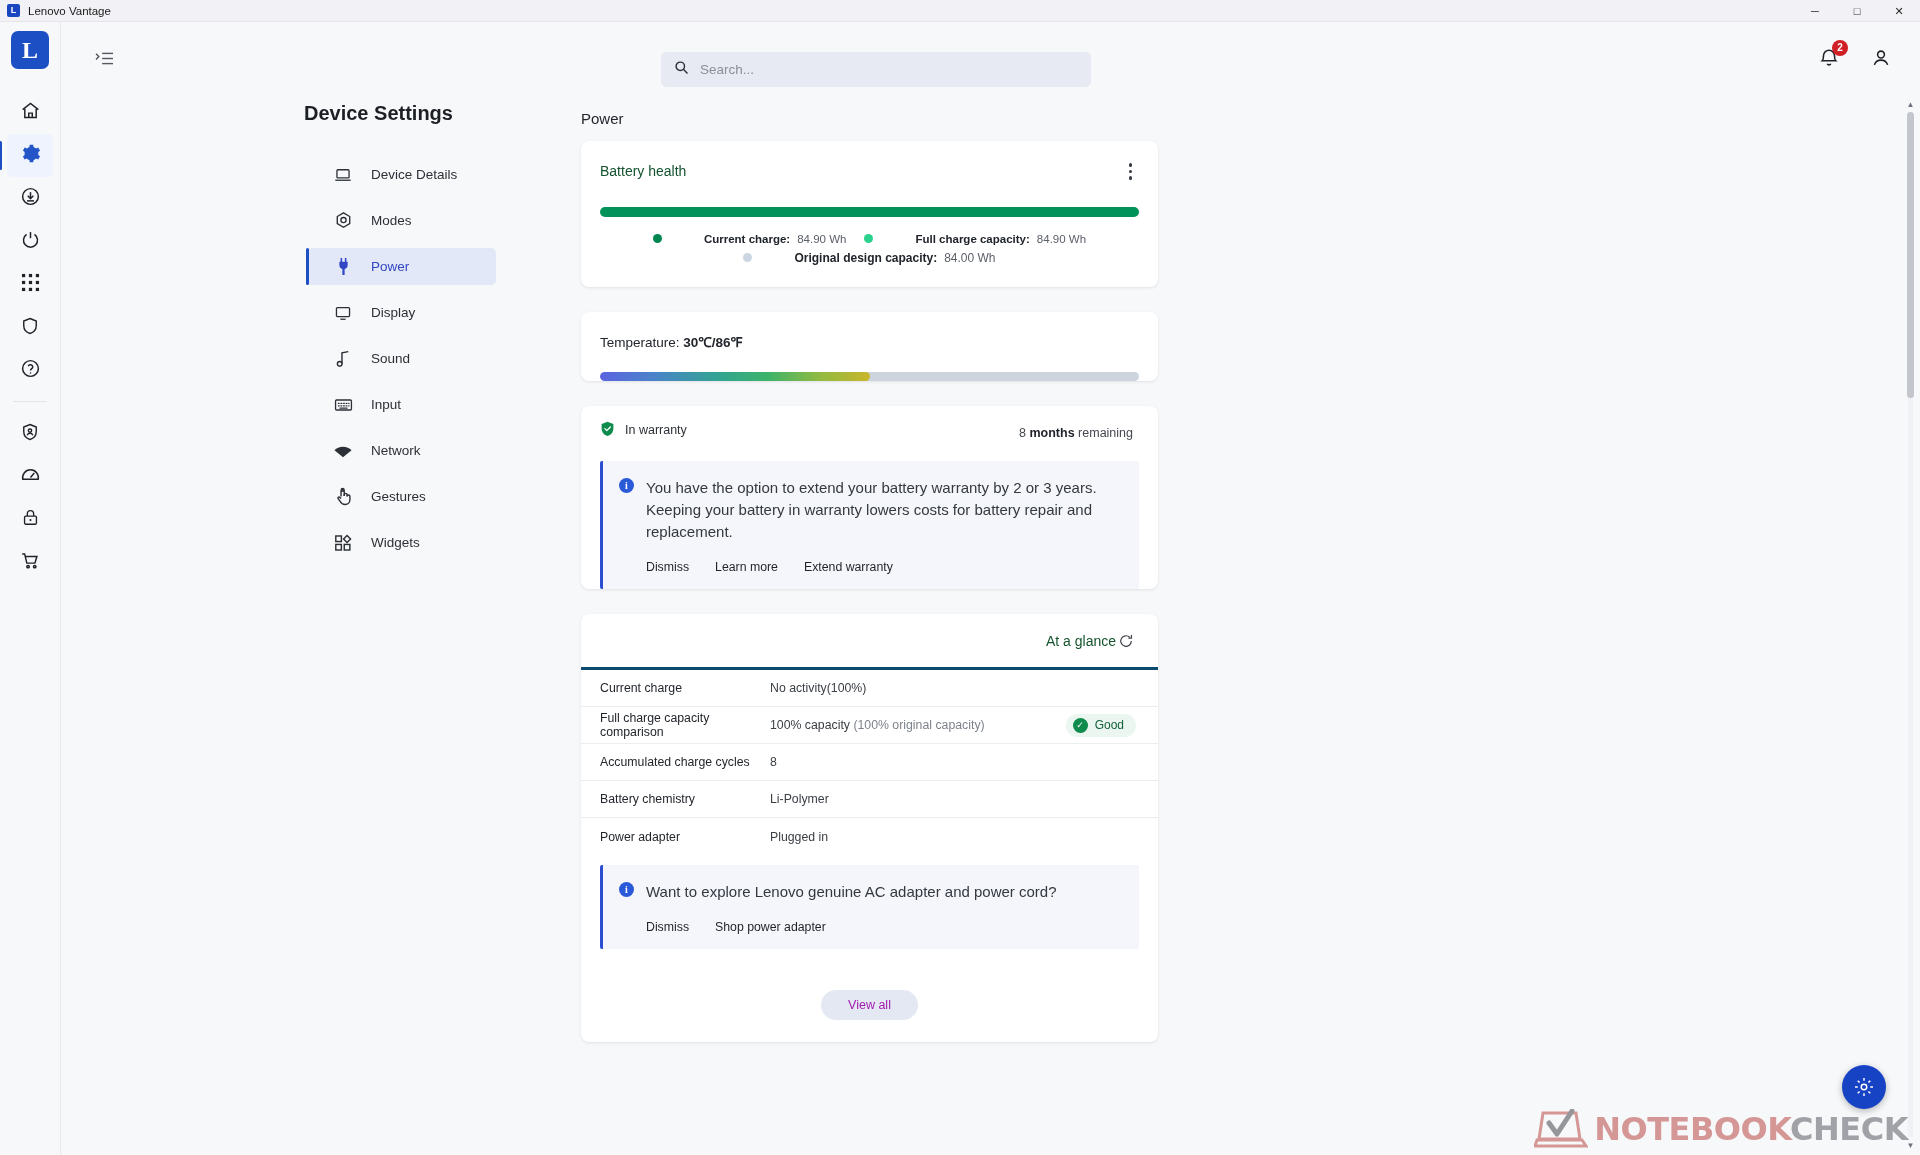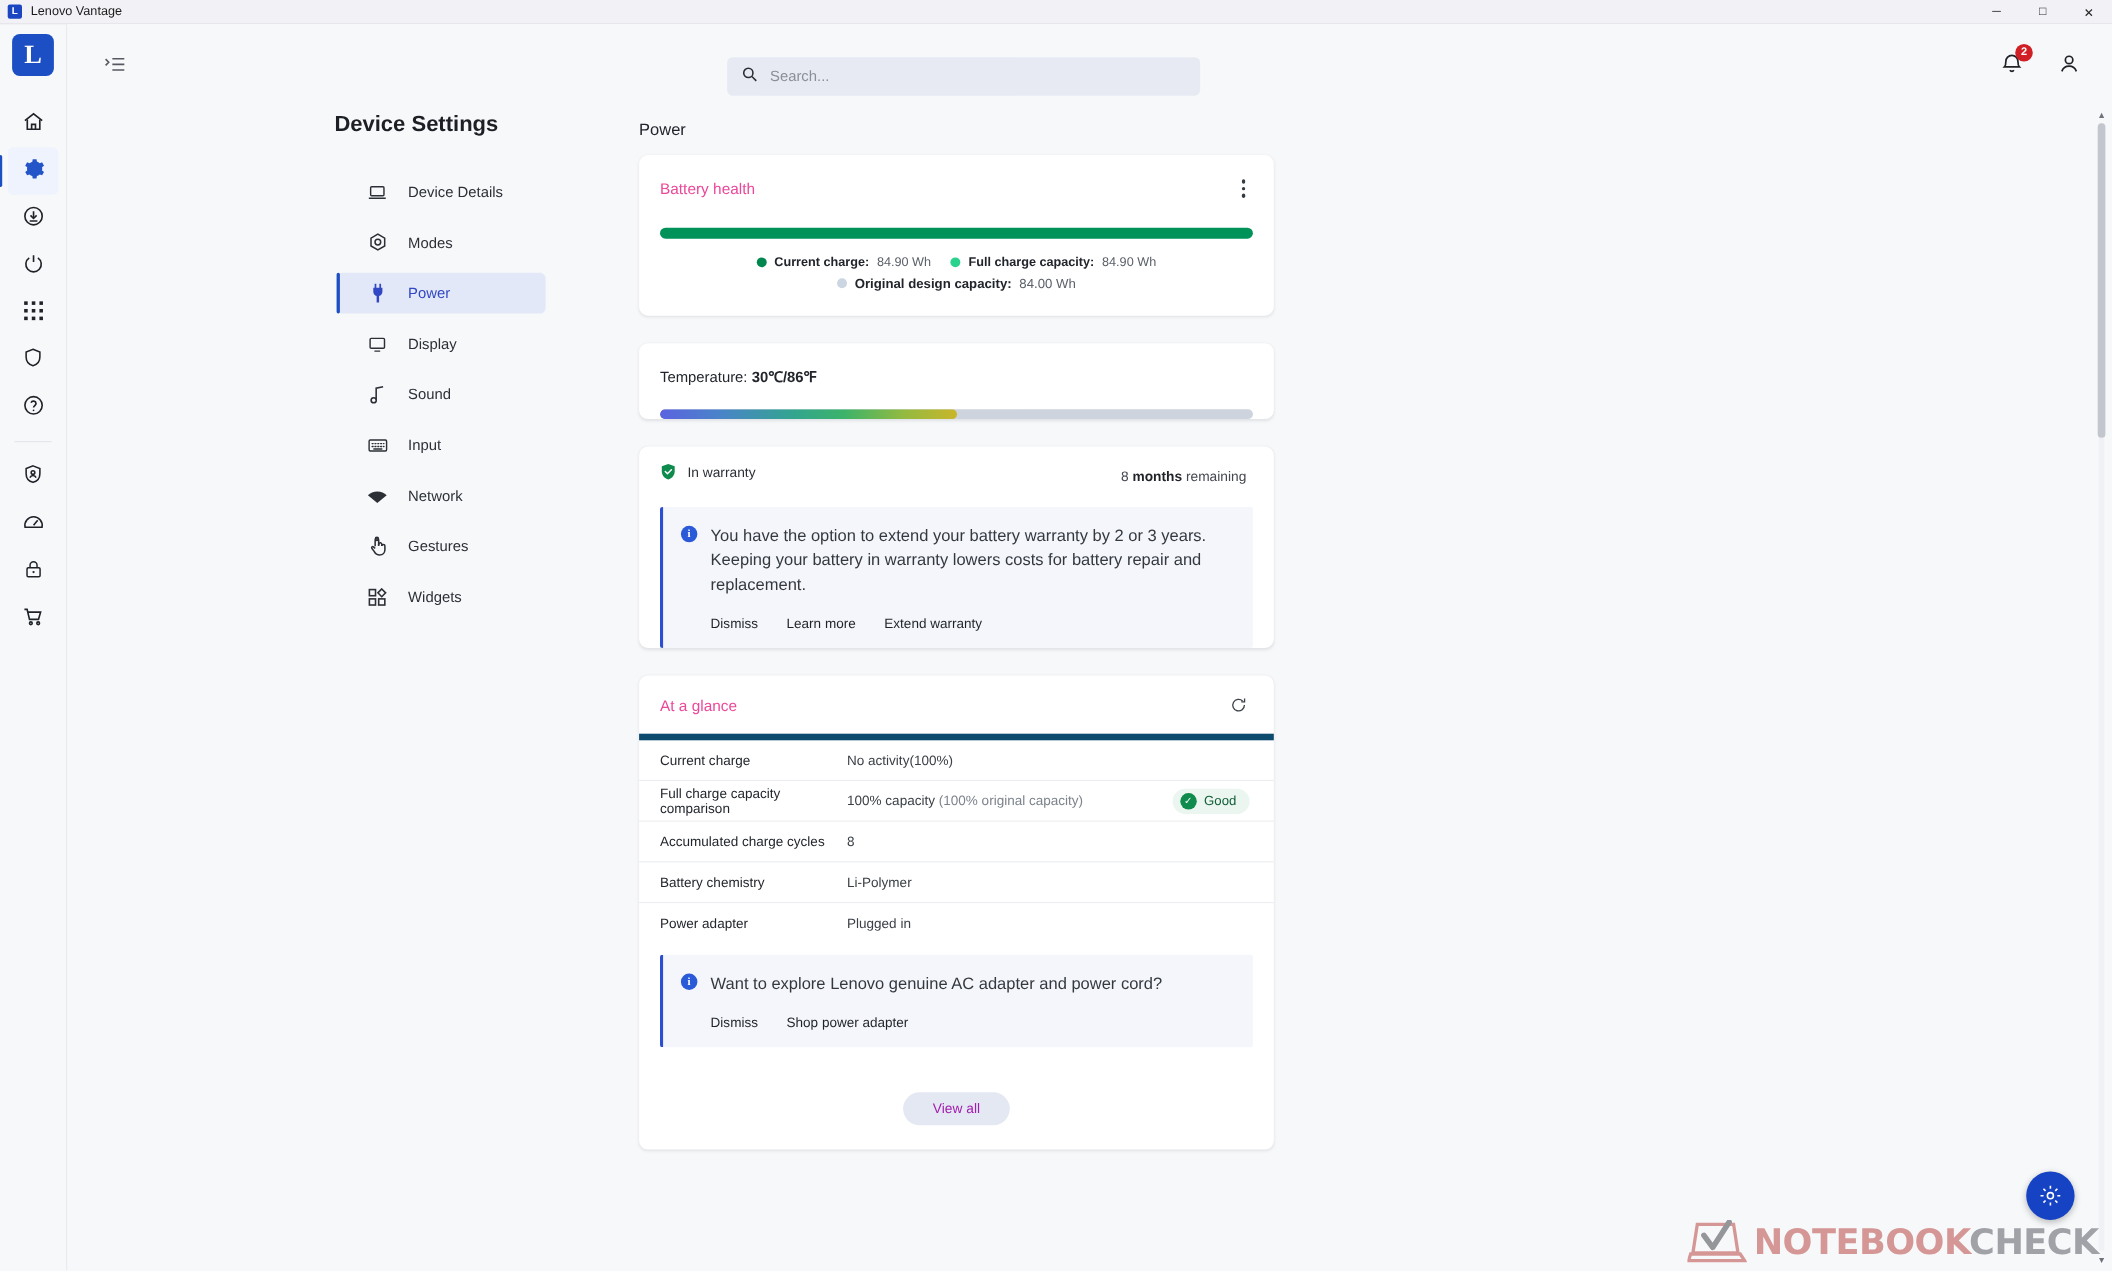--- a/index.html
+++ b/index.html
@@ -133,37 +133,37 @@
 
   .card {
     width: 577px; background: #fff; border-radius: 8px;
     box-shadow: 0 1px 3px rgba(20,25,40,0.10);
     margin-bottom: 25px;
   }
   .card-head {
     display: flex; align-items: center; justify-content: space-between;
     padding: 18px 22px 0 19px;
   }
-  .card-title { font-size: 14px; color: #ec4899; }
+  .card-title { font-size: 14px; color: #14532d; }
   .kebab { display: flex; flex-direction: column; gap: 3px; padding: 4px; }
   .kebab i { width: 3.5px; height: 3.5px; border-radius: 50%; background: #343a42; display: block; }
 
   
   .batt-bar {
     height: 10px; border-radius: 6px; background: #009259;
     margin: 23px 19px 0 19px;
   }
   .legend {
     display: flex; justify-content: center; gap: 18px;
     margin-top: 16px; font-size: 11.5px; color: #3c4046;
   }
   .legend2 { display: flex; justify-content: center; margin-top: 6px; padding-bottom: 22px; font-size: 12px; }
   .lg { display: flex; align-items: center; gap: 7px; }
   .dot { width: 9px; height: 9px; border-radius: 50%; flex-shrink: 0; }
-  .lg b { font-weight: 600; color: #21252b; }
+  .lg b { font-weight: 600; color: #21252b; margin-left: 35px; }
   .lg span.v { color: #5b6069; }
 
   
   .temp-title { font-size: 13.5px; color: #22262c; padding: 21px 0 0 19px; }
   .temp-title b { font-weight: 600; }
   .temp-track {
     height: 9px; border-radius: 6px; background: #cdd4dd;
     margin: 21px 19px 23px 19px; position: relative; overflow: hidden;
   }
   .temp-fill {
@@ -192,22 +192,22 @@
     display: flex; align-items: center; justify-content: center;
     font-family: "Liberation Serif", serif; margin-top: 1px;
   }
   .banner-body { flex: 1; }
   .banner-text { font-size: 15px; line-height: 1.48; color: #343940; max-width: 455px; }
   .banner-actions { display: flex; gap: 26px; margin-top: 17px; }
   .banner-actions a { font-size: 12.3px; color: #1f2328; text-decoration: none; }
 
   
   .glance-head {
-    display: flex; align-items: center; justify-content: space-between;
-    padding: 17px 22px 16px 19px; border-bottom: 6px solid #0c4a6e;
+    display: flex; align-items: center; justify-content: flex-end;
+    padding: 17px 22px 16px 19px; border-bottom: 3px solid #0c4a6e;
   }
   .refresh { color: #3b3f46; display: flex; padding: 2px; }
   .grow { display: flex; align-items: center; border-bottom: 1px solid #ecedf0; height: 37px; padding: 0 22px 0 19px; }
   .gk { width: 170px; font-size: 12.3px; color: #23272d; flex-shrink: 0; }
   .gv { font-size: 12.3px; color: #3b4046; flex: 1; }
   .gv .muted { color: #7d838c; }
   .pill {
     display: flex; align-items: center; gap: 7px;
     background: #eaf6ef; border-radius: 13px; padding: 4px 12px 4px 7px;
     font-size: 12px; color: #14603a;

